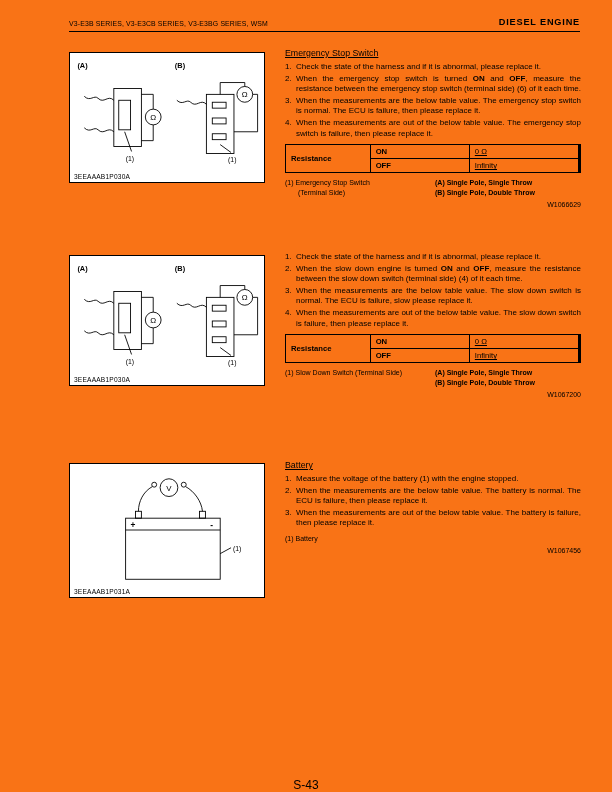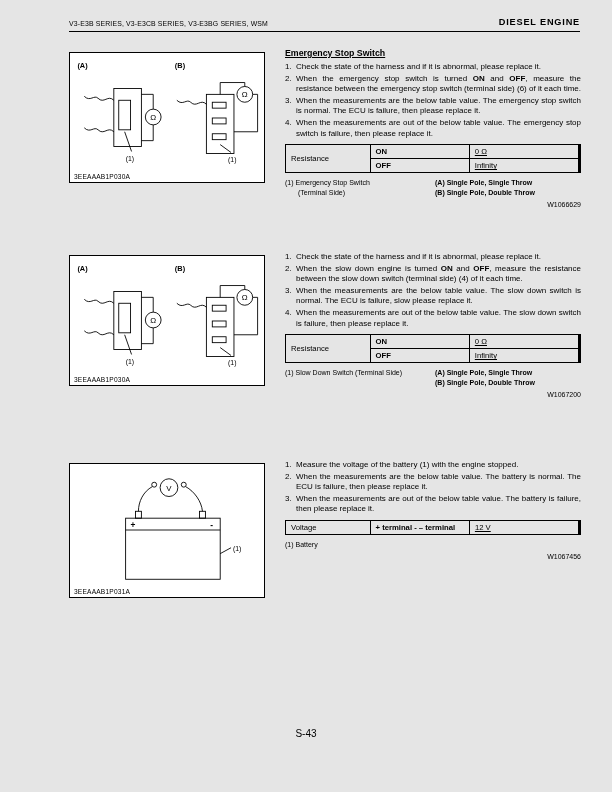--- a/index.html
+++ b/index.html
@@ -1,19 +1,19 @@
 <!DOCTYPE html>
 <html><head>
 <meta charset="utf-8">
 <style>
   * { margin:0; padding:0; box-sizing:border-box; }
   html,body { background:#9a9a9a; }
   .page {
     position:relative; width:612px; height:792px; margin:0 auto;
-    background:#e5e5e5; color:#000;
+    background:#f97316; color:#000;
     font-family:"Liberation Sans","DejaVu Sans",sans-serif;
     overflow:hidden;
   }
 
   
   .hdr-left  { position:absolute; left:69px; top:20px; font-size:6.9px; letter-spacing:.15px; }
   .hdr-right { position:absolute; right:32px; top:17px; font-size:9.2px; font-weight:bold; letter-spacing:.8px; }
   .hdr-rule  { position:absolute; left:69px; right:32px; top:31px; height:1px; background:#000; }
 
   
@@ -25,40 +25,40 @@
   .fig-caption { position:absolute; left:4px; bottom:2px; font-size:6.6px; letter-spacing:.2px; }
 
   .svg-panel { font-size:7.5px; font-weight:bold; fill:#000; }
   .svg-part  { font-size:7px;  fill:#000; }
   .svg-meter { font-size:8px;  fill:#000; }
   .svg-sign  { font-size:8.5px; font-weight:bold; fill:#000; }
 
   
   .section { position:absolute; left:285px; width:296px; }
   .sec-1 { top:48px; } .sec-2 { top:252px; } .sec-3 { top:460px; }
-  .sec-title { font-size:8.8px; font-weight:bold; text-decoration:underline; margin-bottom:4px; }
+  .sec-title { font-size:8.8px; font-weight:normal; text-decoration:underline; margin-bottom:4px; }
   .step { display:flex; font-size:8px; line-height:10.6px; margin-bottom:1px; }
   .step-num { width:11px; flex:none; }
   .step-text { flex:1; text-align:justify; }
   .step-text b { font-weight:bold; }
 
   .spec-table { border-collapse:collapse; width:100%; margin-top:5px;
                 border:1px solid #000; border-right:3px solid #000; }
   .spec-table td { border:1px solid #000; font-size:7.7px; padding:2px 5px; height:14px; vertical-align:middle; }
-  .spec-table td.rowhead { width:85px; font-weight:normal; }
+  .spec-table td.rowhead { width:85px; font-weight:bold; }
   .spec-table td.c2 { width:100px; font-weight:bold; }
   .spec-table td.c3 { width:111px;text-decoration:underline; }
 
   .legend { display:flex; margin-top:5px; font-size:7px; line-height:9.4px; }
   .legend-left  { width:150px; }
   .legend-left .indent { padding-left:13px; }
   .legend-right { font-weight:bold; }
   .sec-ref { text-align:right; font-size:7px; margin-top:4px; }
 
-  .footer { position:absolute; left:0; right:0; top:728px; text-align:center; font-size:10px; }
+  .footer { position:absolute; left:0; right:0; top:778px; text-align:center; font-size:12px; }
 </style>
 </head>
 <body>
 
 <div class="page">
 
   <div class="hdr-left">V3-E3B SERIES, V3-E3CB SERIES, V3-E3BG SERIES, WSM</div>
   <div class="hdr-right">DIESEL ENGINE</div>
   <div class="hdr-rule"></div>
 
@@ -230,41 +230,33 @@
       </div>
       <div class="legend-right">
         <div>(A) Single Pole, Single Throw</div>
         <div>(B) Single Pole, Double Throw</div>
       </div>
     </div>
     <div class="sec-ref">W1067200</div>
   </div>
 
   <div class="section sec-3">
+    <div class="sec-title">Battery</div>
     <div class="step">
       <span class="step-num">1.</span>
       <span class="step-text"><span>Measure the voltage of the battery (1) with the engine stopped.</span></span>
     </div>
     <div class="step">
       <span class="step-num">2.</span>
       <span class="step-text"><span>When the measurements are the below table value. The battery is normal.  The ECU is failure, then please replace it.</span></span>
     </div>
     <div class="step">
       <span class="step-num">3.</span>
       <span class="step-text"><span>When the measurements are out of the below table value. The battery is failure, then please replace it.</span></span>
     </div>
-    <table class="spec-table">
-      <tbody>
-          <tr>
-        <td class="rowhead">Voltage</td>
-        <td class="c2">+ terminal - – terminal</td>
-        <td class="c3">12 V</td>
-      </tr>
-    </tbody>
-      </table>
     <div class="legend">
       <div class="legend-left">
         <div>(1) Battery</div>
       </div>
     </div>
     <div class="sec-ref">W1067456</div>
   </div>
 
   <div class="footer">S-43</div>
 

